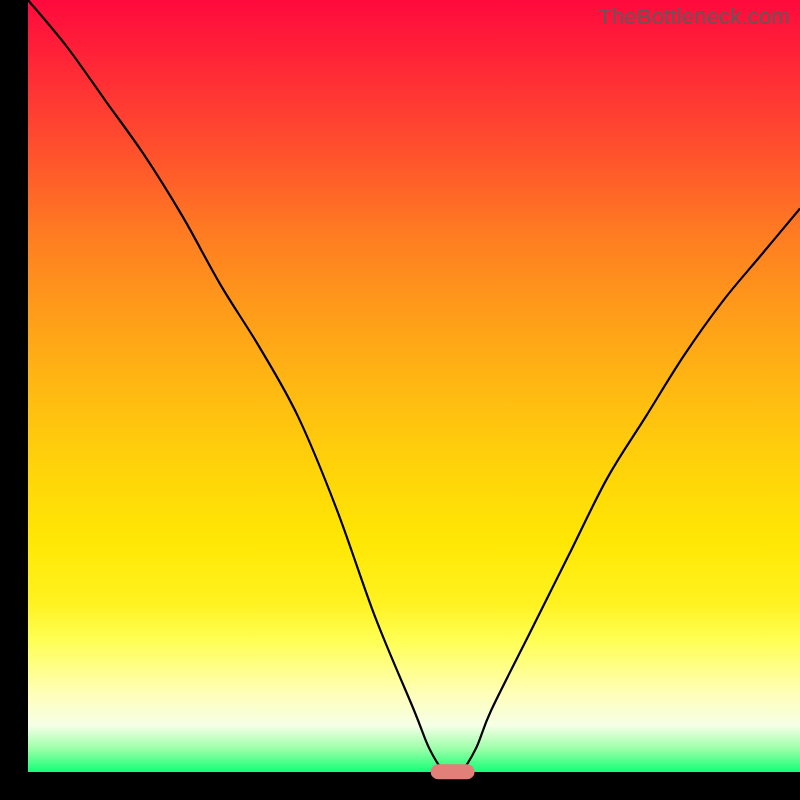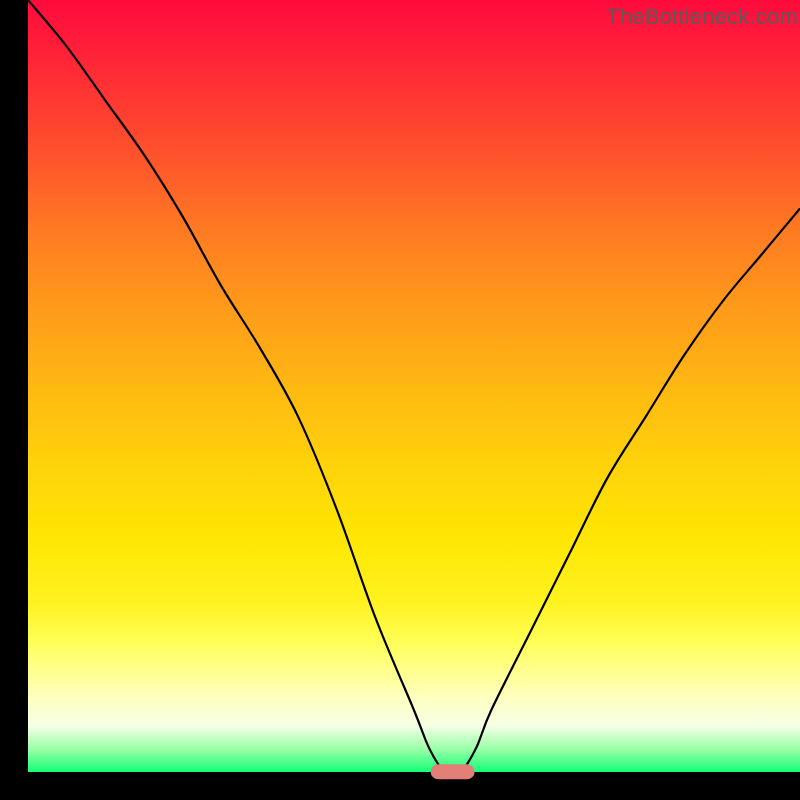--- a/index.html
+++ b/index.html
@@ -13,21 +13,21 @@
   }
   .frame {
     position: relative;
     width: 800px;
     height: 800px;
     background: #000;
   }
   .watermark {
     position: absolute;
     top: 4px;
-    right: 2px;
+    right: 10px;
     color: #5b5b5b;
     font-size: 22px;
     font-weight: 400;
     letter-spacing: 0.2px;
     z-index: 5;
   }
   .plot-area {
     position: absolute;
     box-sizing: border-box;
   }

